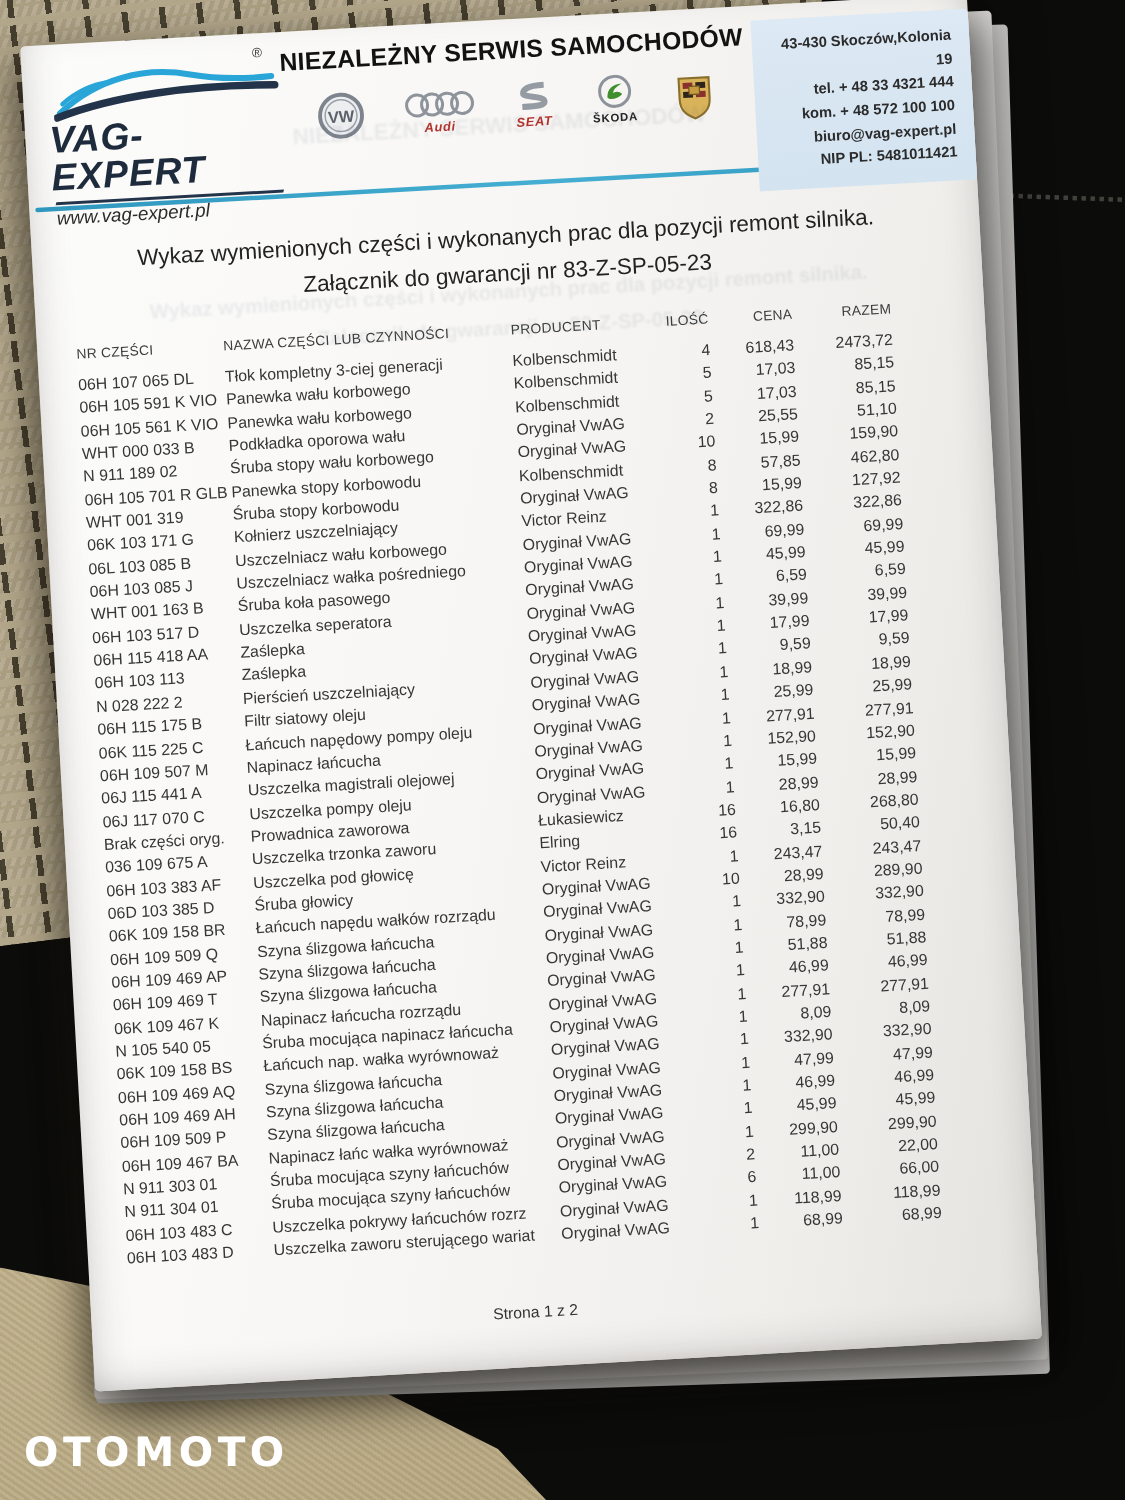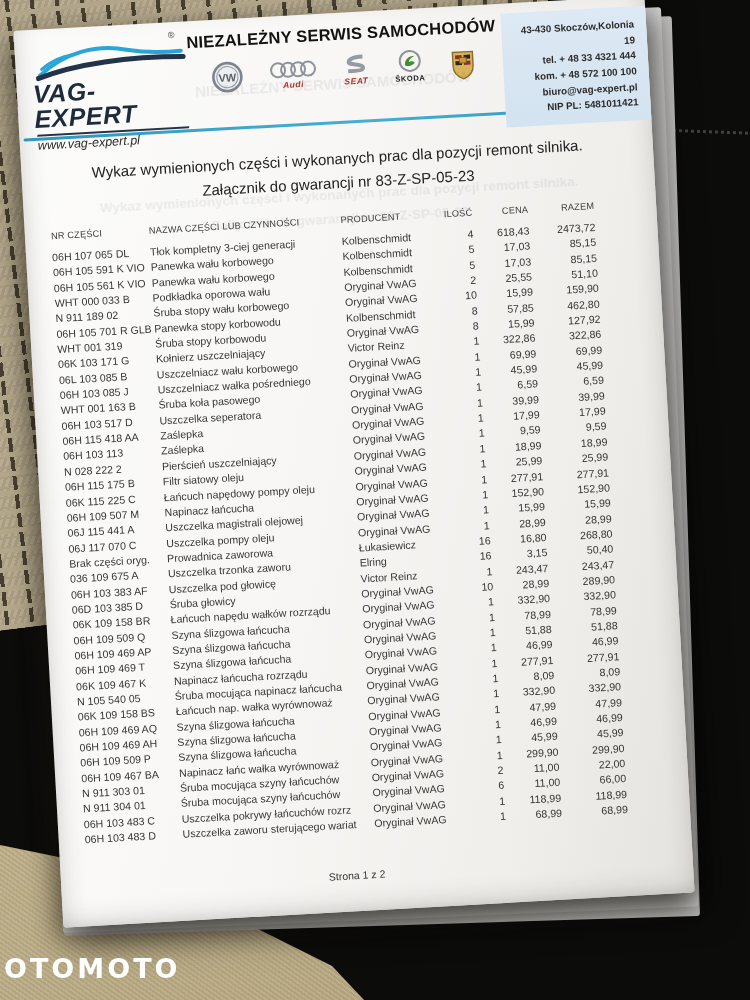--- a/index.html
+++ b/index.html
@@ -89,21 +89,21 @@
   .table{margin:24px 60px 0 26px;}
   .t-head,.t-row{display:grid;grid-template-columns:96px 190px 96px 34px 54px 64px;column-gap:2px;}
   .t-head{font-size:9.2px;color:#3d3d3d;letter-spacing:.2px;margin-bottom:9px;}
   .t-head .h3,.t-head .h4,.t-head .h5{text-align:right;}
   .t-row{font-size:10.6px;line-height:15.35px;color:#363636;white-space:nowrap;}
   .t-cell.c3,.t-cell.c4,.t-cell.c5{text-align:right;font-variant-numeric:tabular-nums;}
   
   .page-footer{position:absolute;left:0;right:40px;bottom:30px;text-align:center;font-size:10.5px;color:#333;}
   
   .watermark{
-    position:absolute;left:4px;bottom:16px;
+    position:absolute;left:16px;bottom:16px;
     font-size:27px;font-weight:800;color:#ffffff;letter-spacing:3px;
     font-family:"DejaVu Sans", sans-serif;
   }
 </style>
 </head>
 <body>
 
 <div class="fabric">
   <div class="fabric-pattern"></div>
 </div>

